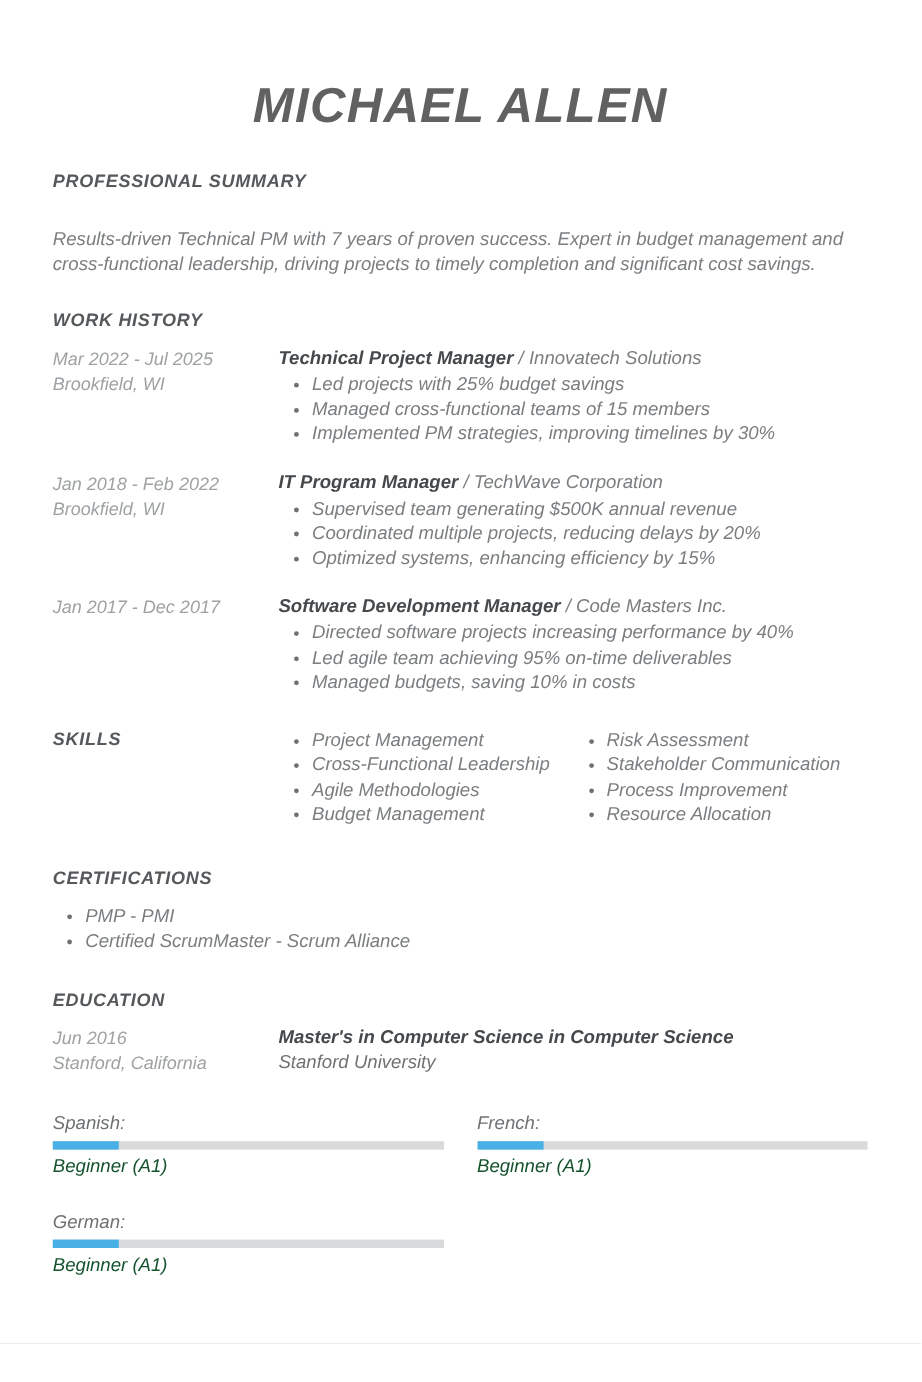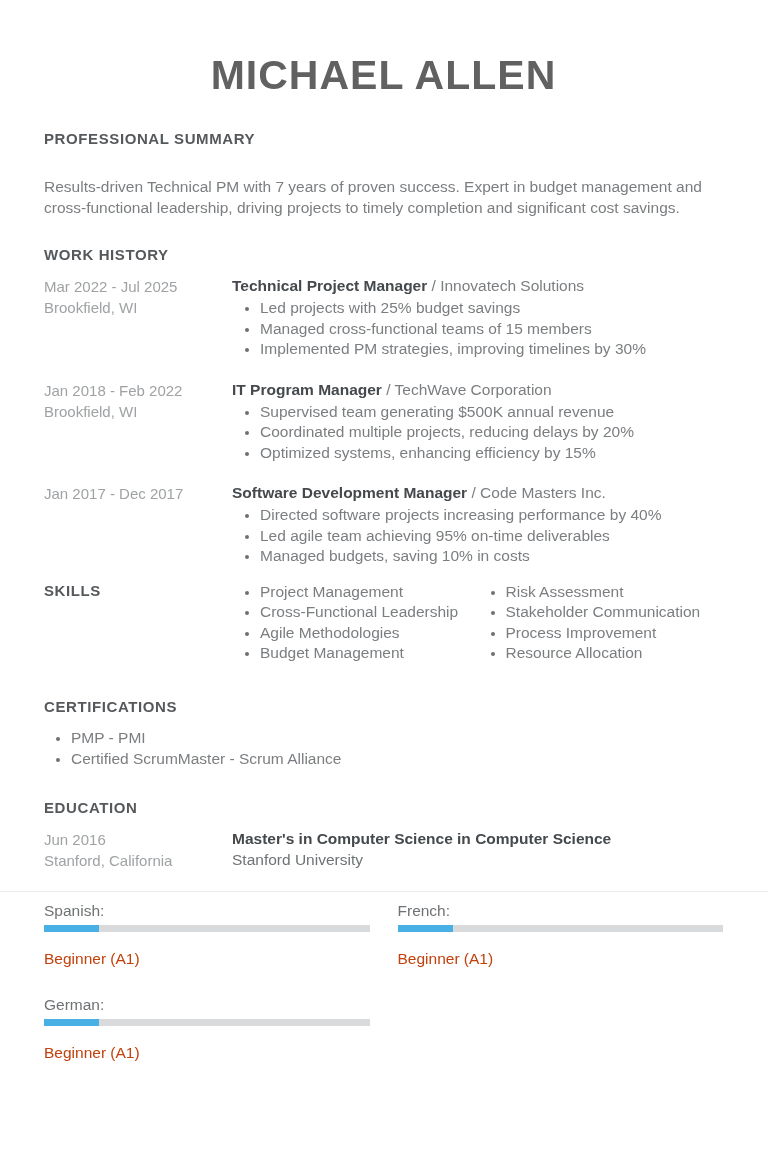--- a/index.html
+++ b/index.html
@@ -4,23 +4,24 @@
 <style>
   * { margin: 0; padding: 0; box-sizing: border-box; }
   html, body { background: #ffffff; }
   body {
     width: 768px; height: 1152px;
     font-family: "Liberation Sans", sans-serif;
     color: #7b7e80;
     overflow: hidden;
   }
   .page {
-    width: 768px; height: 892px;
-    padding: 0 45px 0 44px;
+    width: 768px; height: 1120px;
+    padding: 13px 45px 0 44px;
     border-bottom: 1px solid #ececec;
+    font-style: italic;
   }
   
   .header { padding-top: 52px; text-align: center; }
   .name {
     font-size: 41px; font-weight: bold; letter-spacing: 1px;
     color: #616161;
   }
   .contact {
     margin-top: 14px;
     display: flex; justify-content: center; align-items: center;
@@ -68,21 +69,21 @@
     display: grid; grid-template-columns: 1fr 1fr;
     column-gap: 16px; row-gap: 9px; gap: 28px;
   }
   .lang-item { }
   .lang-label { font-size: 15.5px; color: #6f7274; }
   .lang-bar {
     margin-top: 5px; height: 7px; background: #d9dadb; width: 100%;
     position: relative;
   }
   .lang-bar-fill { height: 7px; background: #49b0e6; width: 0; }
-  .lang-level { margin-top: 18px; font-size: 15.5px; color: #c2410c; }
+  .lang-level { margin-top: 6px; font-size: 15.5px; color: #14532d; }
 </style>
 </head>
 <body>
 
 <div class="page">
 
   <div class="header">
     <div class="name">MICHAEL ALLEN</div>
   </div>
 
@@ -132,21 +133,21 @@
         <div class="job-title-line"><span class="job-title">Software Development Manager</span><span class="job-sep"> / </span><span class="job-company">Code Masters Inc.</span></div>
         <ul class="bullets">
           <li>Directed software projects increasing performance by 40%</li>
           <li>Led agile team achieving 95% on-time deliverables</li>
           <li>Managed budgets, saving 10% in costs</li>
         </ul>
       </div>
     </div>
   </div>
 
-  <div class="section row2" style="margin-top:15px">
+  <div class="section row2" style="margin-top:28px">
     <div class="section-heading">SKILLS</div>
     <div class="skills-cols">
       <ul class="bullets" style="margin-top:0">
         <li>Project Management</li>
         <li>Cross-Functional Leadership</li>
         <li>Agile Methodologies</li>
         <li>Budget Management</li>
       </ul>
       <ul class="bullets" style="margin-top:0">
         <li>Risk Assessment</li>

